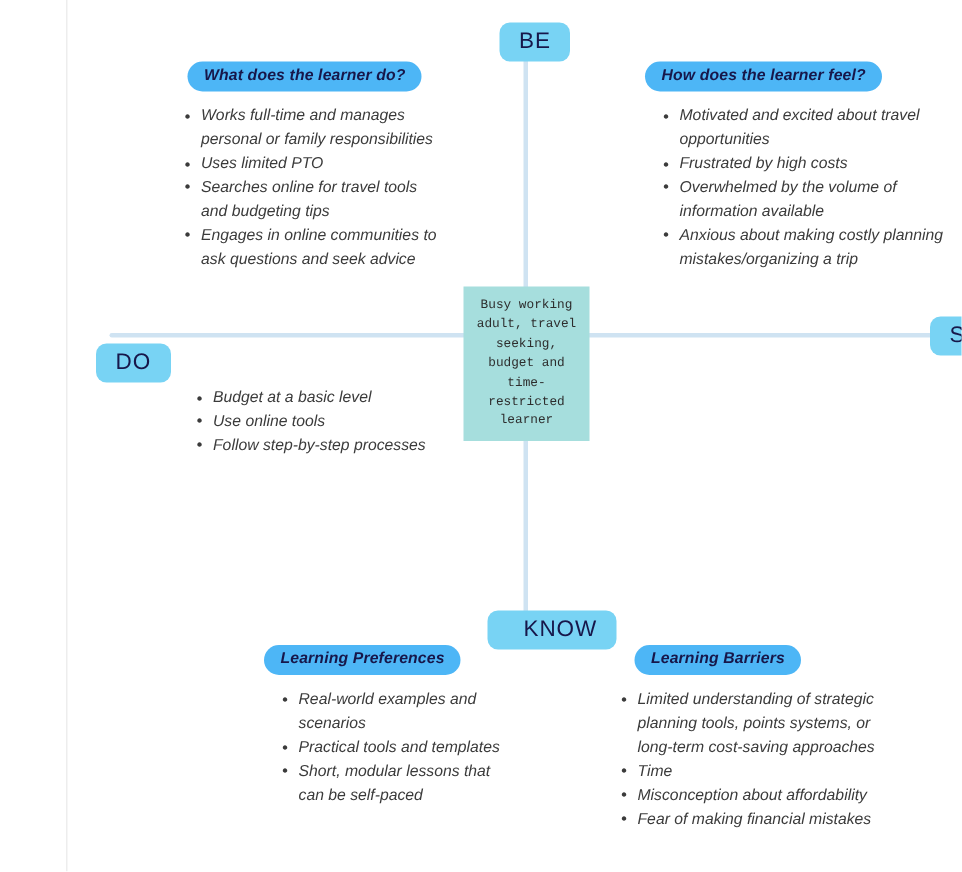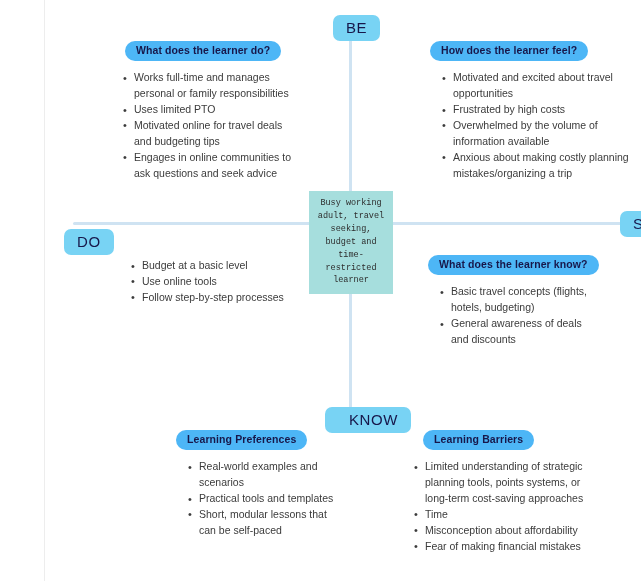--- a/index.html
+++ b/index.html
@@ -73,20 +73,21 @@
     line-height: 1.52;
     text-align: center;
     padding: 6px 4px 7px 4px;
     box-sizing: border-box;
     font-family: Liberation Mono, monospace;
   }
 
   
   .block {
     position: absolute;
+    font-style: italic;
   }
   .block-pill {
     display: inline-block;
     background: #4db6f6;
     color: #17174a;
     font-size: 10.5px;
     font-weight: bold;
     letter-spacing: 0.1px;
     border-radius: 10px;
     padding: 3px 11px 4px 11px;
@@ -142,21 +143,21 @@
   <div class="axis-pill" id="pill-see">SEE</div>
   <div class="axis-pill" id="pill-know">KNOW</div>
 
   <div class="center-box">Busy working adult, travel seeking, budget and time-restricted learner</div>
 
   <div class="block" id="blk-do">
     <div class="block-pill">What does the learner do?</div>
     <ul>
       <li>Works full-time and manages personal or family responsibilities</li>
       <li>Uses limited PTO</li>
-      <li>Motivated online for travel deals and budgeting tips</li>
+      <li>Searches online for travel tools and budgeting tips</li>
       <li>Engages in online communities to ask questions and seek advice</li>
     </ul>
   </div>
 
   <div class="block" id="blk-feel">
     <div class="block-pill">How does the learner feel?</div>
     <ul>
       <li>Motivated and excited about travel opportunities</li>
       <li>Frustrated by high costs</li>
       <li>Overwhelmed by the volume of information available</li>
@@ -165,27 +166,20 @@
   </div>
 
   <div class="block" id="blk-can">
     <ul>
       <li>Budget at a basic level</li>
       <li>Use online tools</li>
       <li>Follow step-by-step processes</li>
     </ul>
   </div>
 
-  <div class="block" id="blk-know">
-    <div class="block-pill">What does the learner know?</div>
-    <ul>
-      <li>Basic travel concepts (flights, hotels, budgeting)</li>
-      <li>General awareness of deals and discounts</li>
-    </ul>
-  </div>
 
   <div class="block" id="blk-pref">
     <div class="block-pill">Learning Preferences</div>
     <ul>
       <li>Real-world examples and scenarios</li>
       <li>Practical tools and templates</li>
       <li>Short, modular lessons that can be self-paced</li>
     </ul>
   </div>
 

